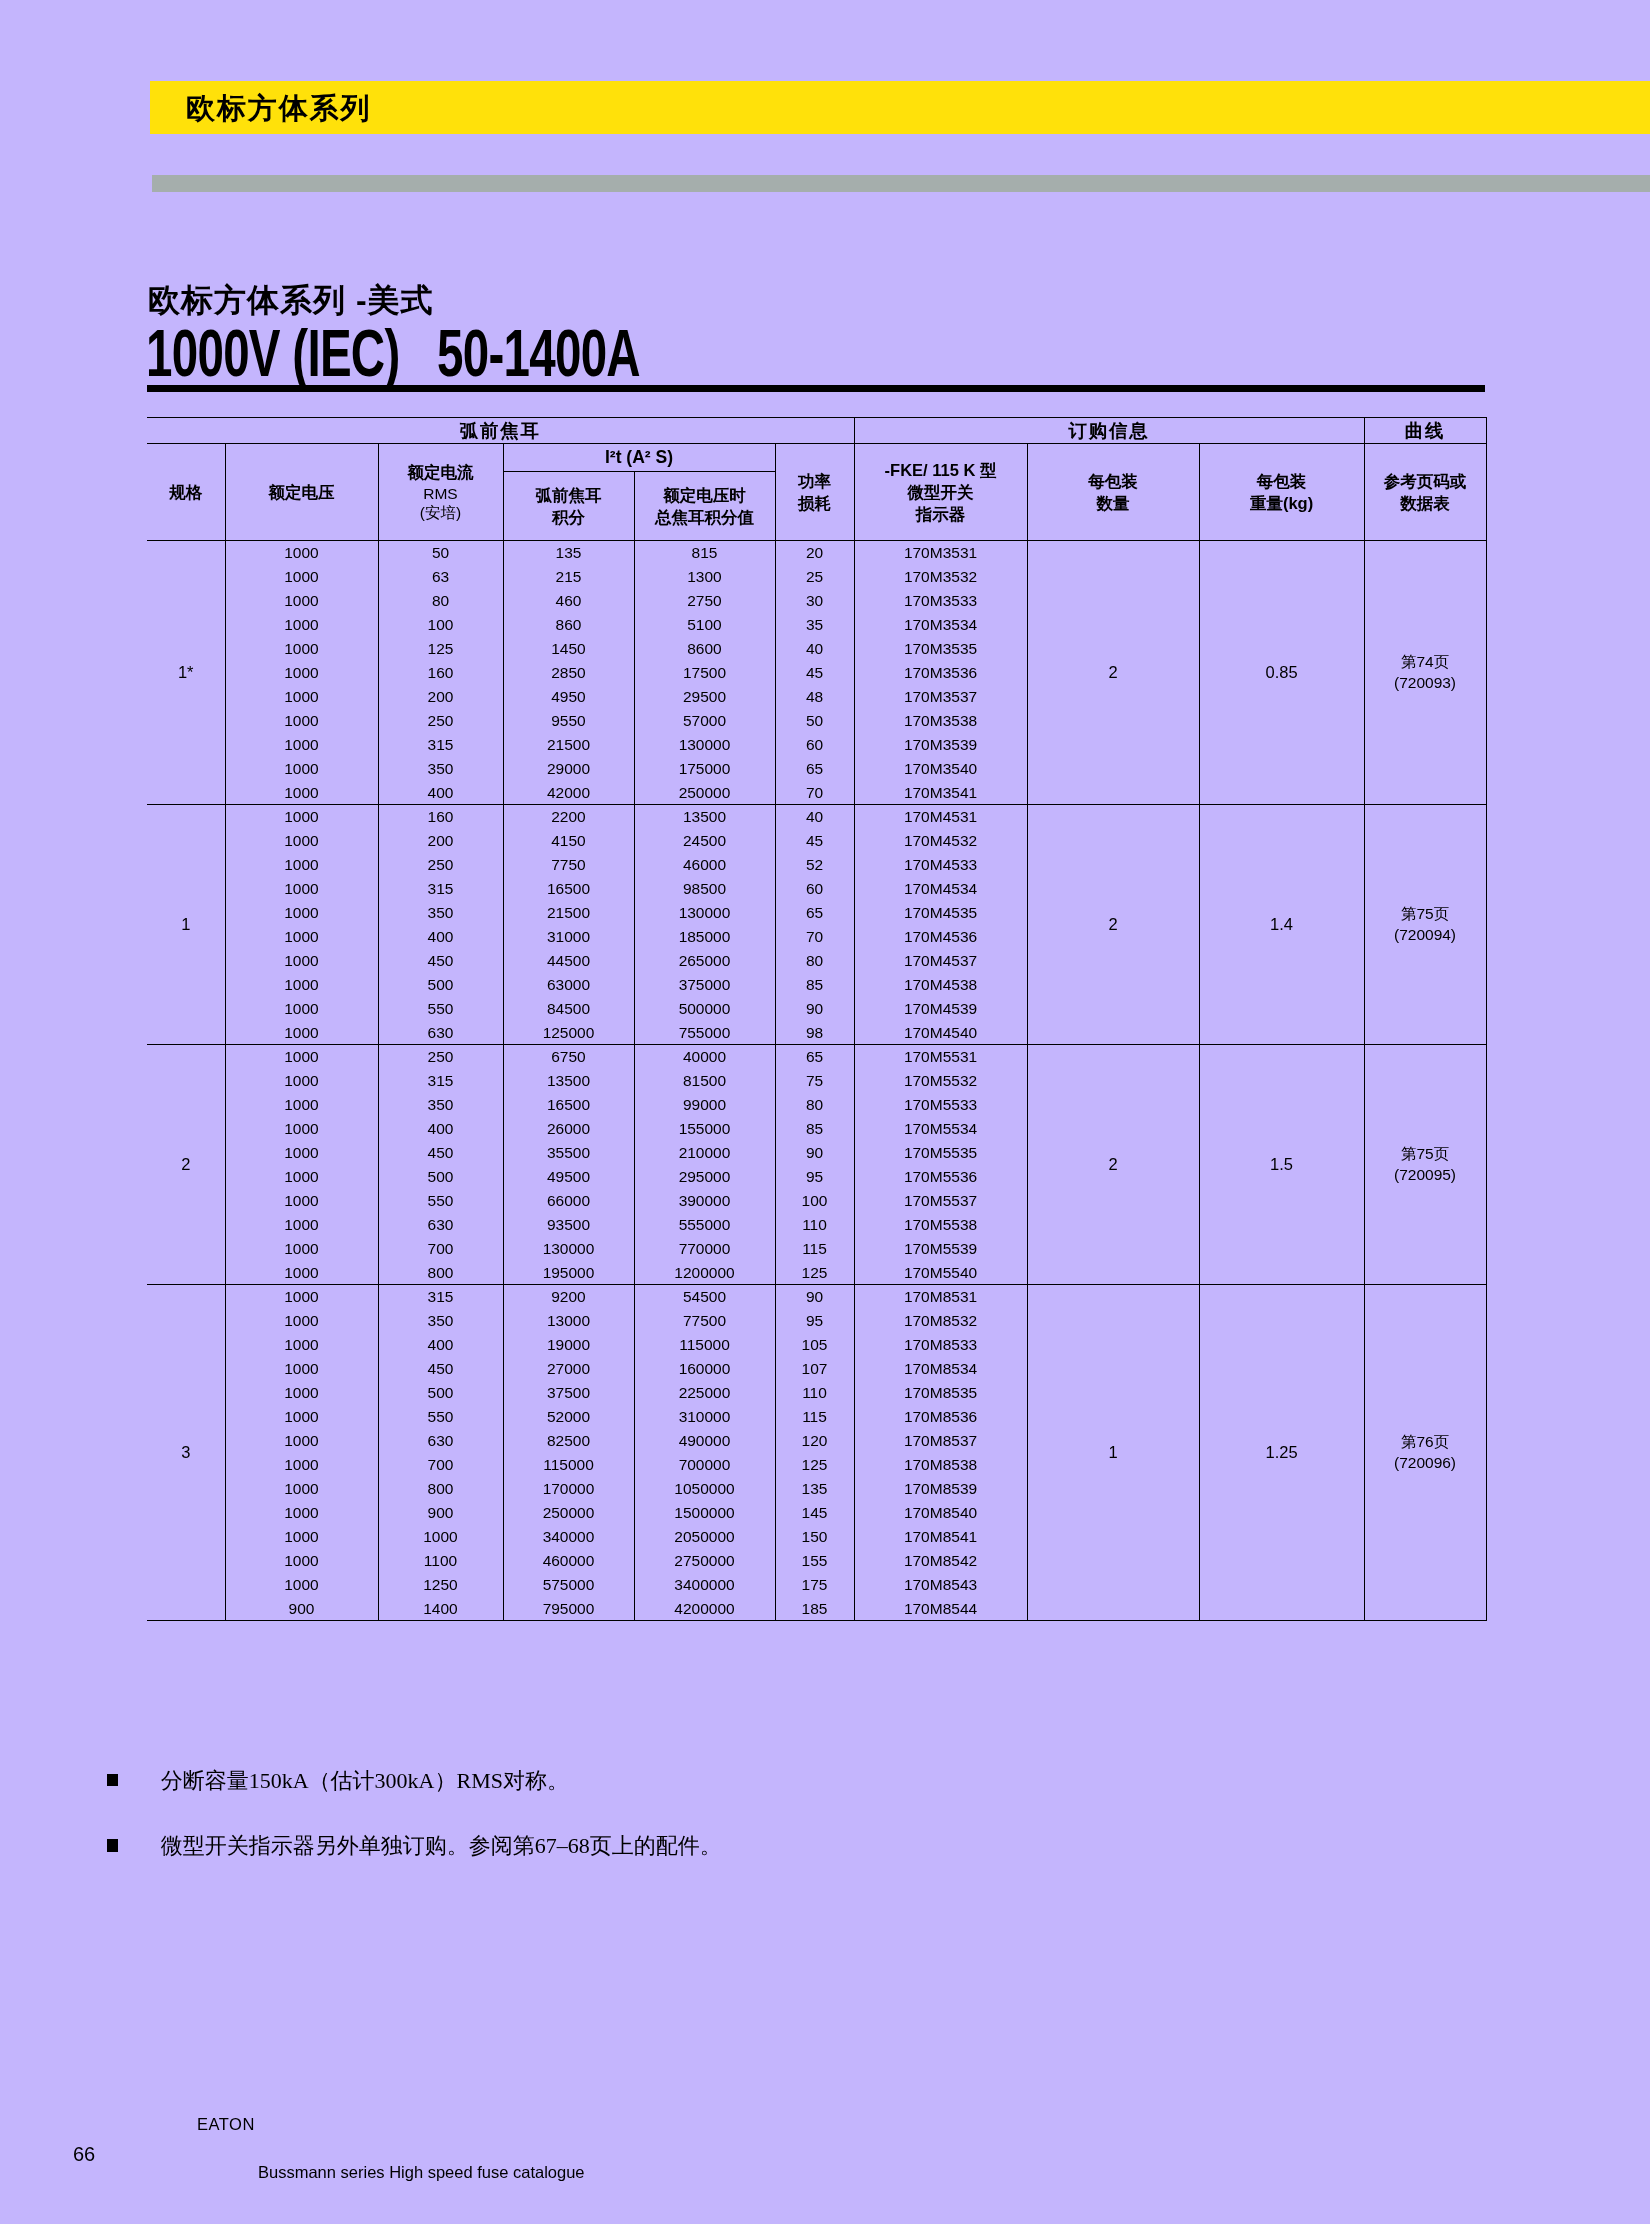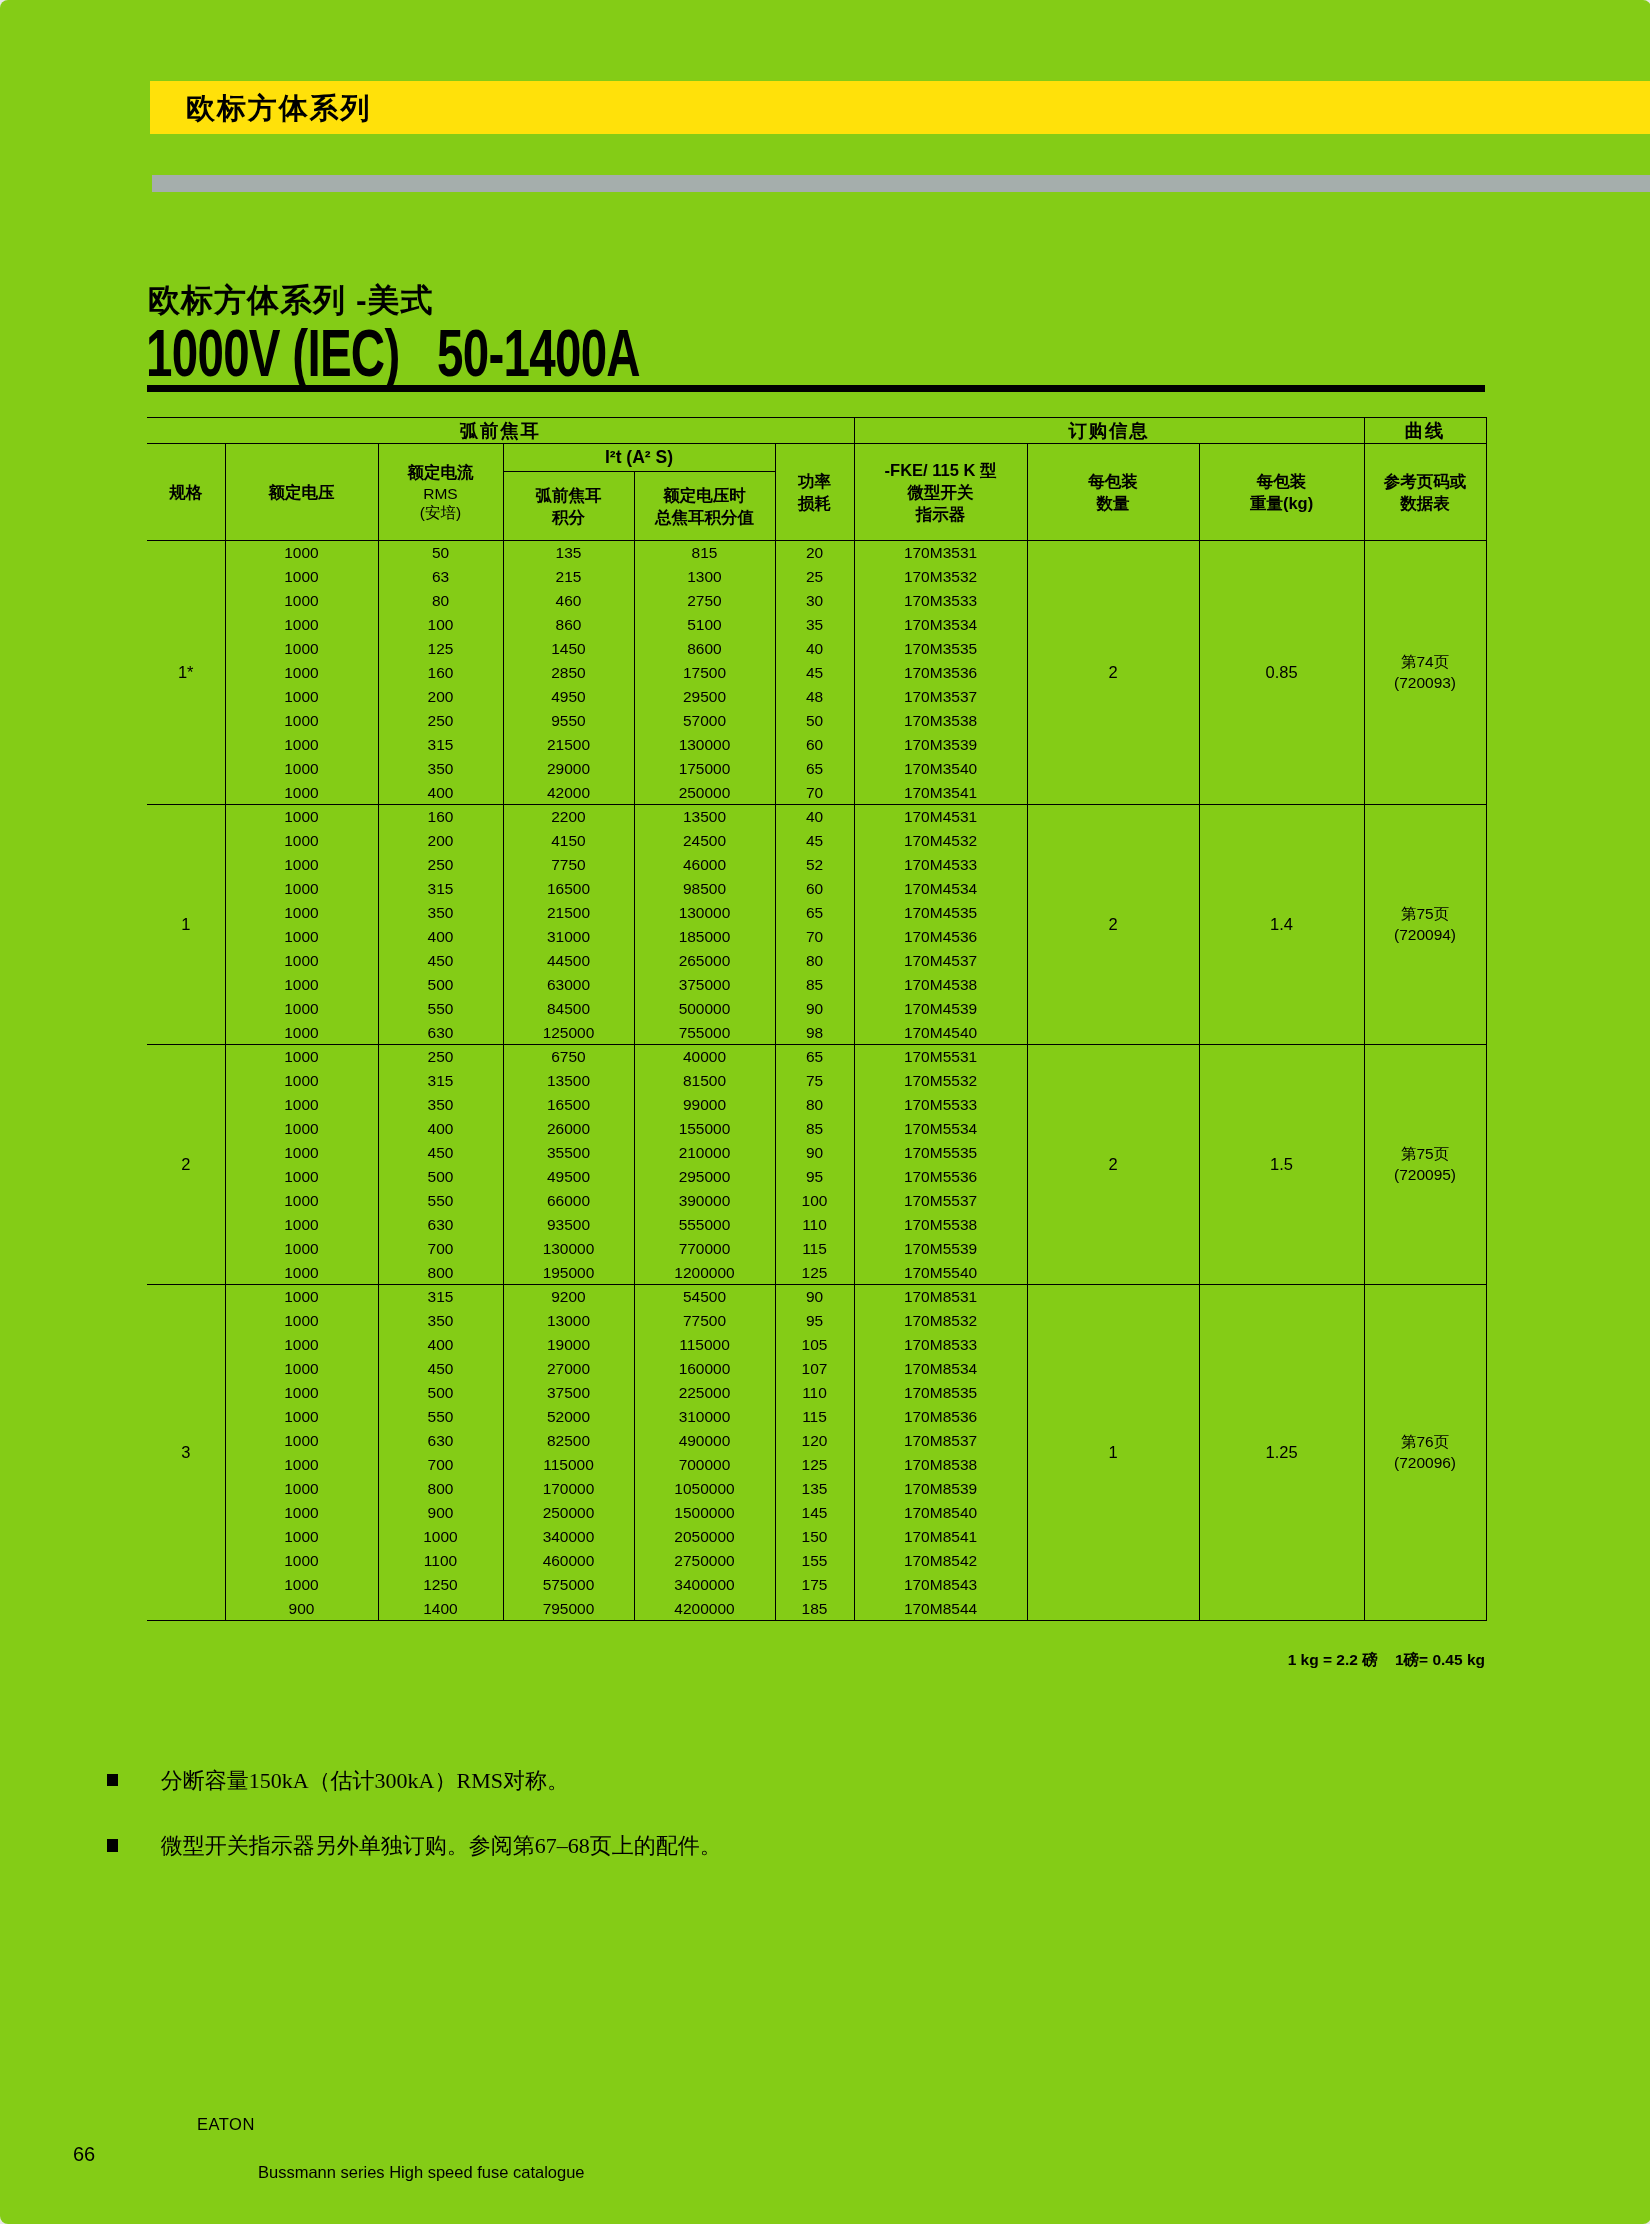--- a/index.html
+++ b/index.html
@@ -1,17 +1,17 @@
 <!DOCTYPE html>
 <html><head>
 <meta charset="utf-8">
 <style>
   html,body{margin:0;padding:0;background:#e8e8e8;}
-  .page{position:relative;width:1651px;height:2224px;background:#84cc16;margin:0 auto;
-        font-family:"Liberation Sans","DejaVu Sans",sans-serif;color:#000;overflow:hidden;border-radius:8px;}
+  .page{position:relative;width:1651px;height:2224px;background:#c4b5fd;margin:0 auto;
+        font-family:"Liberation Sans","DejaVu Sans",sans-serif;color:#000;overflow:hidden;}
 
   
   .banner{position:absolute;left:150px;top:81px;right:0;height:53px;background:#ffe10a;}
   .banner-text{display:block;line-height:54px;padding-left:36px;font-size:29px;font-weight:bold;letter-spacing:1.9px;}
   .graybar{position:absolute;left:152px;top:175px;right:0;height:16.5px;background:#a5aeac;}
 
   
   .head1{position:absolute;left:148px;top:279px;font-size:32px;font-weight:bold;letter-spacing:1px;}
   .head2{position:absolute;left:146px;top:320px;font-size:66px;font-weight:bold;line-height:1.0;white-space:pre;}
   .head2 .squeeze{display:inline-block;transform:scaleX(0.72);transform-origin:left center;letter-spacing:-1px;}
@@ -504,21 +504,20 @@
           <td class="d">900</td>
           <td class="d">1400</td>
           <td class="d">795000</td>
           <td class="d">4200000</td>
           <td class="d">185</td>
           <td class="d">170M8544</td>
         </tr>
       </tbody>
   </table>
 
-  <div class="kg-note">1 kg = 2.2 磅    1磅= 0.45 kg</div>
 
   <div class="footnotes">
     <div class="fn">
       <span class="sq"></span>
       <span>分断容量150kA（估计300kA）RMS对称。</span>
     </div>
     <div class="fn">
       <span class="sq"></span>
       <span>微型开关指示器另外单独订购。参阅第67–68页上的配件。</span>
     </div>

